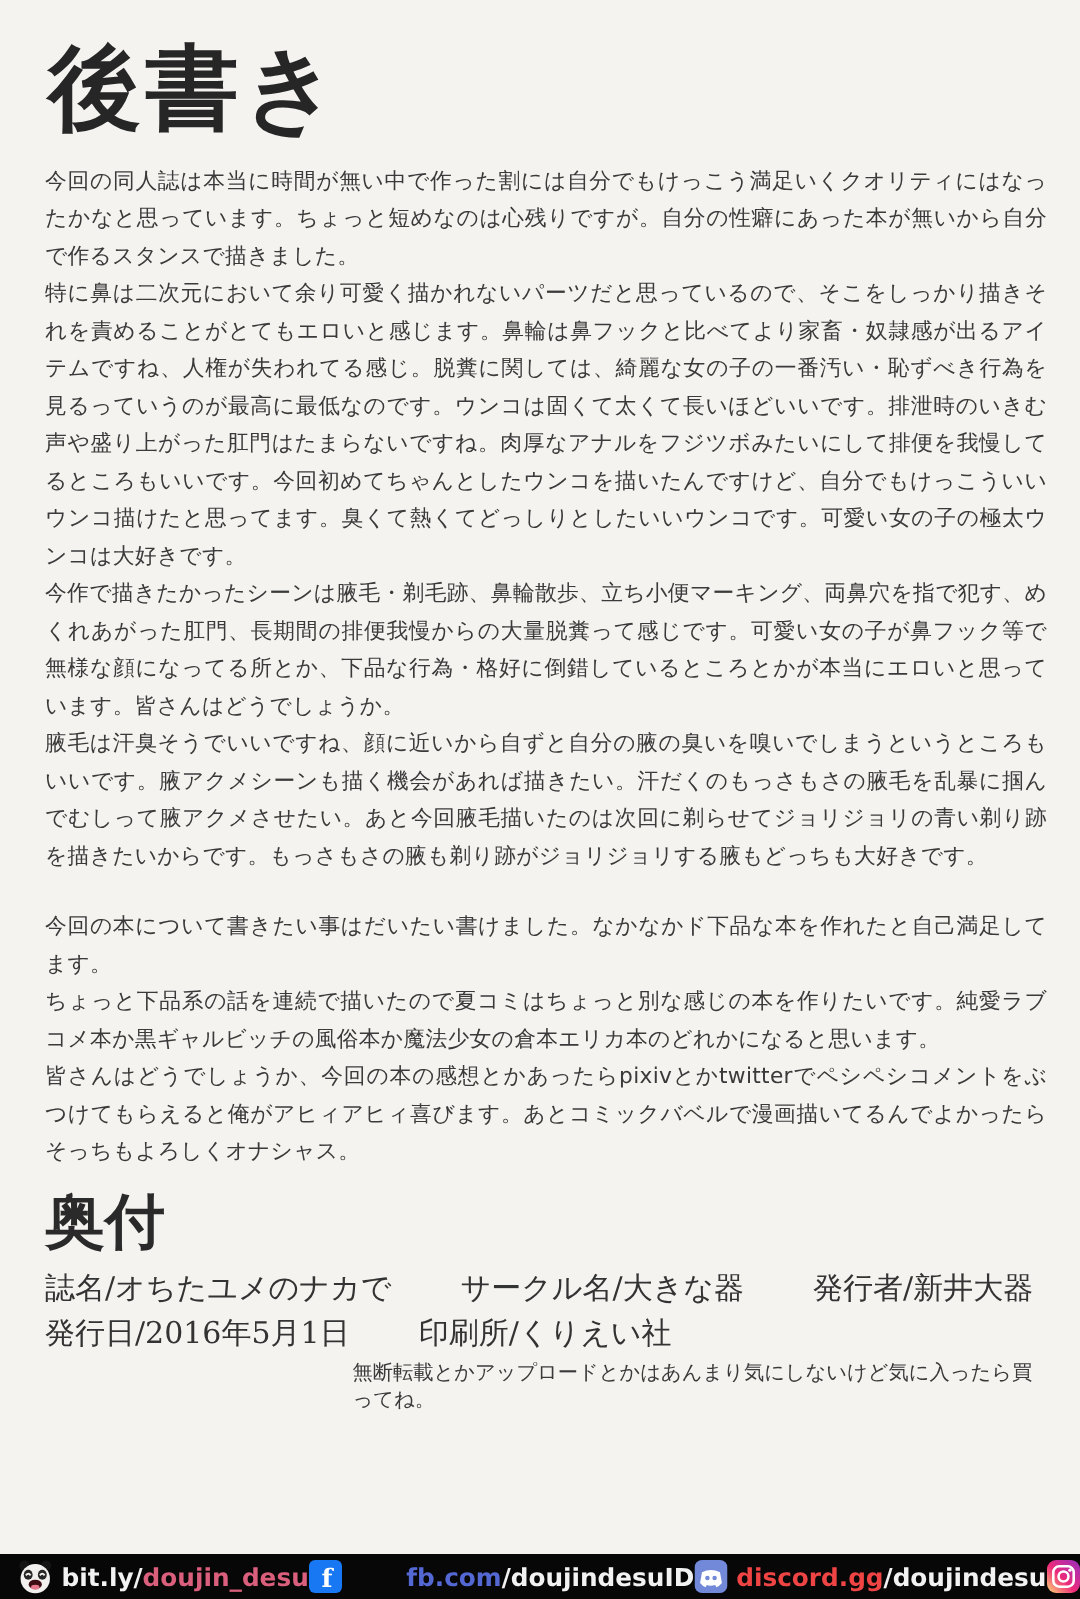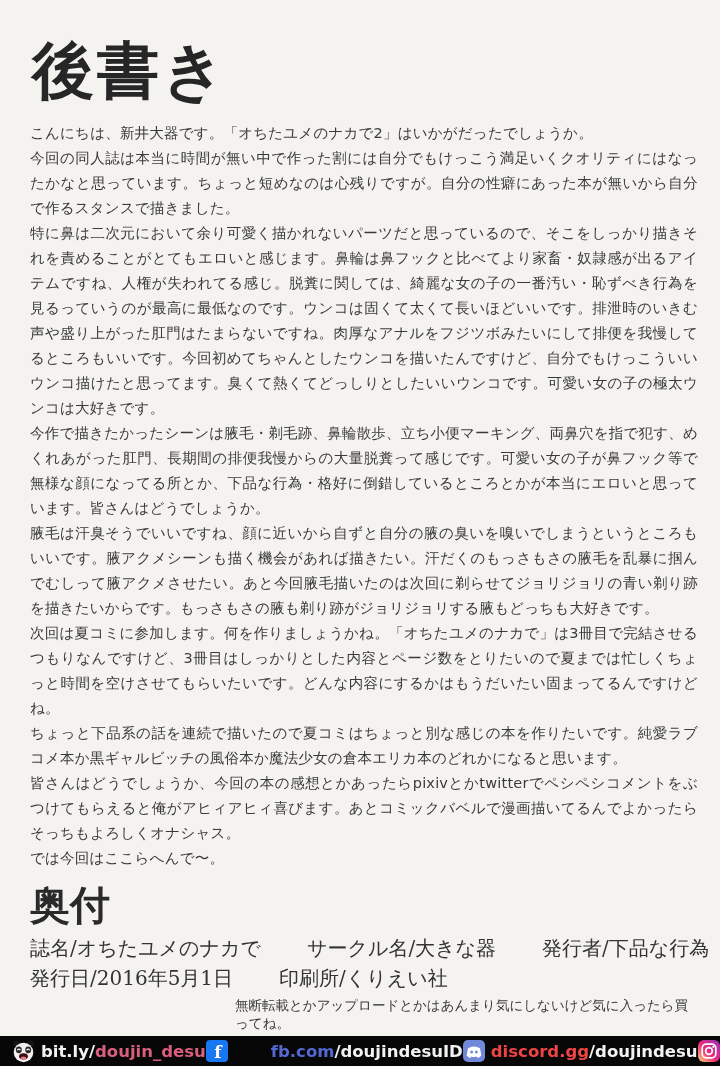--- a/index.html
+++ b/index.html
@@ -7,21 +7,21 @@
     width: 720px; height: 1066px;
     overflow: hidden;
     background: #000;
     font-family: "DejaVu Sans", sans-serif;
   }
   .page {
     position: absolute; top: 0; left: 0;
     width: 720px; height: 1036px;
     background: #f4f3f0;
     box-sizing: border-box;
-    padding: 36px 22px 0 30px;
+    padding: 24px 22px 0 30px;
     color: #3a3a3a;
   }
   .title {
     margin: 0 0 16px 2px;
     font-family: "DejaVu Serif", serif;
     font-weight: 600;
     font-size: 62px;
     line-height: 1.12;
     letter-spacing: 3px;
     color: #262626;
@@ -79,37 +79,35 @@
   }
   .flink .icon { display: flex; align-items: center; }
 </style>
 </head>
 <body>
 
 <div class="page">
   <h1 class="title">後書き</h1>
 
   <div class="body-text">
-    <p>こんにちは、新井大器です。「オちたユメのナカで2」はいかがだったでしょうか。</p>
     <p>今回の同人誌は本当に時間が無い中で作った割には自分でもけっこう満足いくクオリティにはなったかなと思っています。ちょっと短めなのは心残りですが。自分の性癖にあった本が無いから自分で作るスタンスで描きました。</p>
     <p>特に鼻は二次元において余り可愛く描かれないパーツだと思っているので、そこをしっかり描きそれを責めることがとてもエロいと感じます。鼻輪は鼻フックと比べてより家畜・奴隷感が出るアイテムですね、人権が失われてる感じ。脱糞に関しては、綺麗な女の子の一番汚い・恥ずべき行為を見るっていうのが最高に最低なのです。ウンコは固くて太くて長いほどいいです。排泄時のいきむ声や盛り上がった肛門はたまらないですね。肉厚なアナルをフジツボみたいにして排便を我慢してるところもいいです。今回初めてちゃんとしたウンコを描いたんですけど、自分でもけっこういいウンコ描けたと思ってます。臭くて熱くてどっしりとしたいいウンコです。可愛い女の子の極太ウンコは大好きです。</p>
     <p>今作で描きたかったシーンは腋毛・剃毛跡、鼻輪散歩、立ち小便マーキング、両鼻穴を指で犯す、めくれあがった肛門、長期間の排便我慢からの大量脱糞って感じです。可愛い女の子が鼻フック等で無様な顔になってる所とか、下品な行為・格好に倒錯しているところとかが本当にエロいと思っています。皆さんはどうでしょうか。</p>
     <p>腋毛は汗臭そうでいいですね、顔に近いから自ずと自分の腋の臭いを嗅いでしまうというところもいいです。腋アクメシーンも描く機会があれば描きたい。汗だくのもっさもさの腋毛を乱暴に掴んでむしって腋アクメさせたい。あと今回腋毛描いたのは次回に剃らせてジョリジョリの青い剃り跡を描きたいからです。もっさもさの腋も剃り跡がジョリジョリする腋もどっちも大好きです。</p>
-    <p>次回は夏コミに参加します。何を作りましょうかね。「オちたユメのナカで」は3冊目で完結させるつもりなんですけど、3冊目はしっかりとした内容とページ数をとりたいので夏までは忙しくちょっと時間を空けさせてもらいたいです。どんな内容にするかはもうだいたい固まってるんですけどね。</p>
+    <p class="gap">今回の本について書きたい事はだいたい書けました。なかなかド下品な本を作れたと自己満足してます。</p>
     <p>ちょっと下品系の話を連続で描いたので夏コミはちょっと別な感じの本を作りたいです。純愛ラブコメ本か黒ギャルビッチの風俗本か魔法少女の倉本エリカ本のどれかになると思います。</p>
     <p>皆さんはどうでしょうか、今回の本の感想とかあったらpixivとかtwitterでペシペシコメントをぶつけてもらえると俺がアヒィアヒィ喜びます。あとコミックバベルで漫画描いてるんでよかったらそっちもよろしくオナシャス。</p>
-    <p>では今回はここらへんで〜。</p>
   </div>
 
   <div>
     <h2 class="colophon-heading">奥付</h2>
     <div class="col-row">
       <span>誌名/オちたユメのナカで</span>
       <span>サークル名/大きな器</span>
-      <span>発行者/下品な行為</span>
+      <span>発行者/新井大器</span>
     </div>
     <div class="col-row">
       <span>発行日/2016年5月1日</span>
       <span>印刷所/くりえい社</span>
     </div>
     <div class="col-note">
       <div>無断転載とかアップロードとかはあんまり気にしないけど気に入ったら買ってね。</div>
 
     </div>
   </div>

